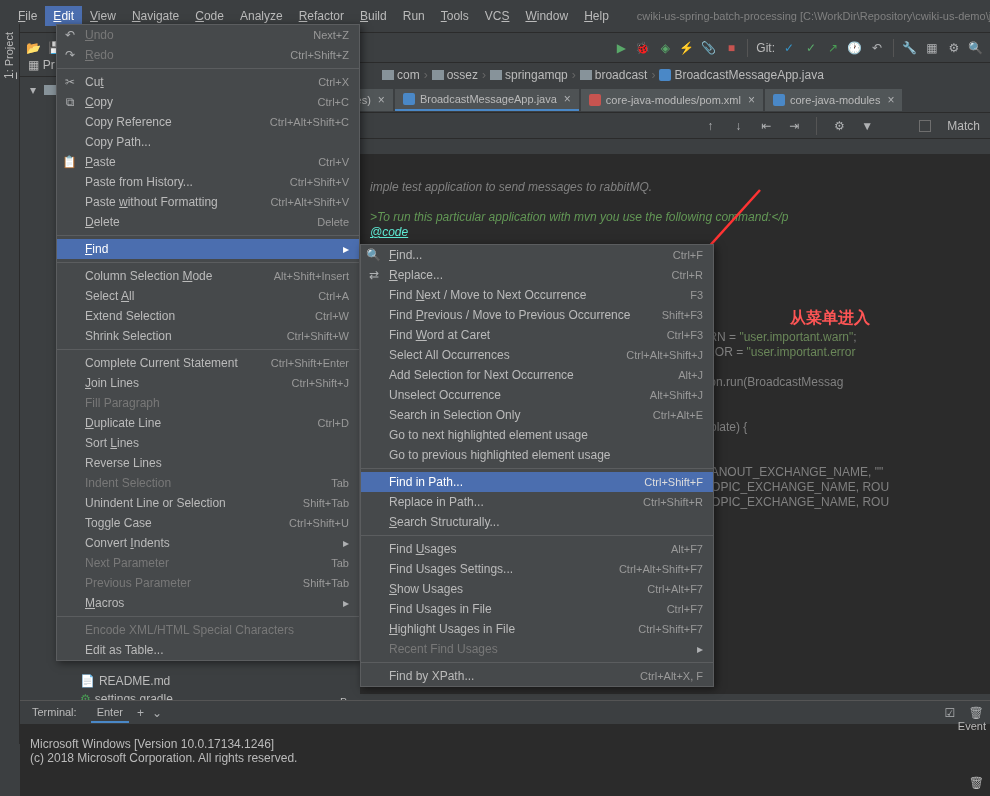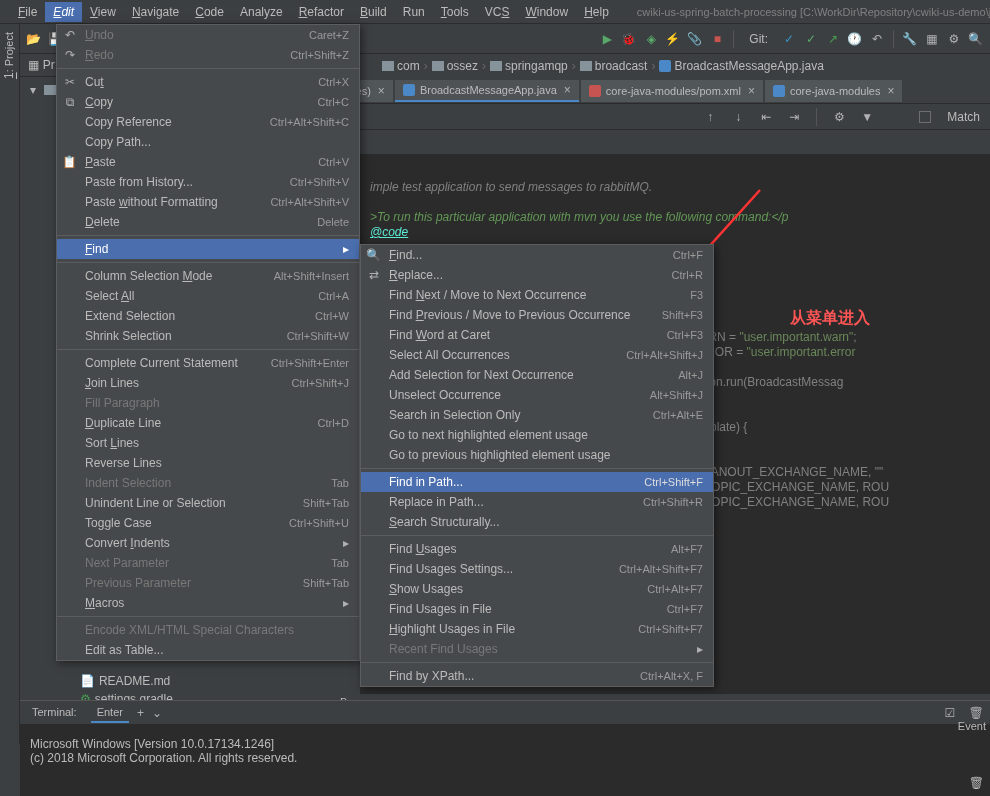--- a/index.html
+++ b/index.html
@@ -1,26 +1,26 @@
 <!DOCTYPE html>
 <html><head>
 <meta charset="utf-8">
 <style>
 * { margin: 0; padding: 0; box-sizing: border-box; font-family: "Segoe UI", Arial, sans-serif; font-size: 12px; }
 body { background: #3c3f41; color: #bbbbbb; width: 990px; height: 796px; overflow: hidden; position: relative; }
-.menubar { display: flex; align-items: center; height: 24px; background: #3c3f41; padding-left: 4px; border-bottom: 1px solid #2b2b2b; }
+.menubar { display: flex; align-items: center; height: 33px; background: #3c3f41; padding-left: 4px; border-bottom: 1px solid #2b2b2b; }
 .app-icon { width: 16px; height: 16px; background: #4b4b4b; margin-right: 6px; display: inline-block; }
 .menubar-item { padding: 3px 8px; cursor: pointer; color: #bbbbbb; }
-.menubar-item.active { background: #4b6eaf; color: #fff; font-style: italic; }
+.menubar-item.active { background: #4b6eaf; color: #fff; }
 .menubar-item .ul { text-decoration: underline; }
 .window-title { margin-left: 20px; color: #808080; font-size: 11px; white-space: nowrap; }
 .toolbar { display: flex; align-items: center; height: 30px; background: #3c3f41; padding: 0 6px; gap: 6px; border-bottom: 1px solid #2b2b2b; }
 .tb-icon { width: 16px; height: 16px; display: inline-flex; align-items: center; justify-content: center; color: #afb1b3; }
 .tb-sep { width: 1px; height: 18px; background: #555; margin: 0 2px; }
-.git-label { color: #bbbbbb; margin: 0 7px; }
+.git-label { color: #bbbbbb; margin: 0 0; }
 .breadcrumb { display: flex; align-items: center; height: 24px; background: #3c3f41; padding: 0 8px; gap: 4px; color: #bbbbbb; font-size: 11px; }
 .bc-item { display: flex; align-items: center; gap: 3px; }
 .bc-sep { color: #666; }
 .folder-icon { width: 12px; height: 10px; background: #87939a; display: inline-block; }
 .editor-tabs { display: flex; align-items: center; height: 26px; background: #3c3f41; border-bottom: 1px solid #2b2b2b; padding-left: 8px; gap: 2px; overflow: hidden; }
 .ed-tab { display: flex; align-items: center; padding: 3px 8px; gap: 5px; background: #515658; color: #bbbbbb; font-size: 11px; white-space: nowrap; }
 .ed-tab.active { background: #4e5254; border-bottom: 2px solid #4a88c7; }
 .tab-close { color: #afb1b3; margin-left: 2px; }
 .file-icon { width: 12px; height: 12px; display: inline-block; }
 .fi-java { background: #4a88c7; border-radius: 2px; }
@@ -197,21 +197,21 @@
         <path d="M0,0 L0,6 L8,3 z" fill="#ff3333"></path>
       </marker>
     </defs>
   <line x1="290" y1="20" x2="20" y2="320" stroke="#ff3333" stroke-width="2.5" marker-end="url(#ah)"></line>
 </svg>
 
 <div class="dropdown dd-edit" id="dd-edit">
     <div class="dd-item disabled">
       <span class="dd-icon">↶</span>
       <span><span class="ul">U</span>ndo</span>
-      <span class="dd-shortcut">Caret+Z</span>
+      <span class="dd-shortcut">Next+Z</span>
     </div>
     <div class="dd-item disabled">
       <span class="dd-icon">↷</span>
       <span><span class="ul">R</span>edo</span>
       <span class="dd-shortcut">Ctrl+Shift+Z</span>
     </div>
     <div class="dd-sep"></div>
     <div class="dd-item">
       <span class="dd-icon">✂</span>
       <span>Cu<span class="ul">t</span></span>

